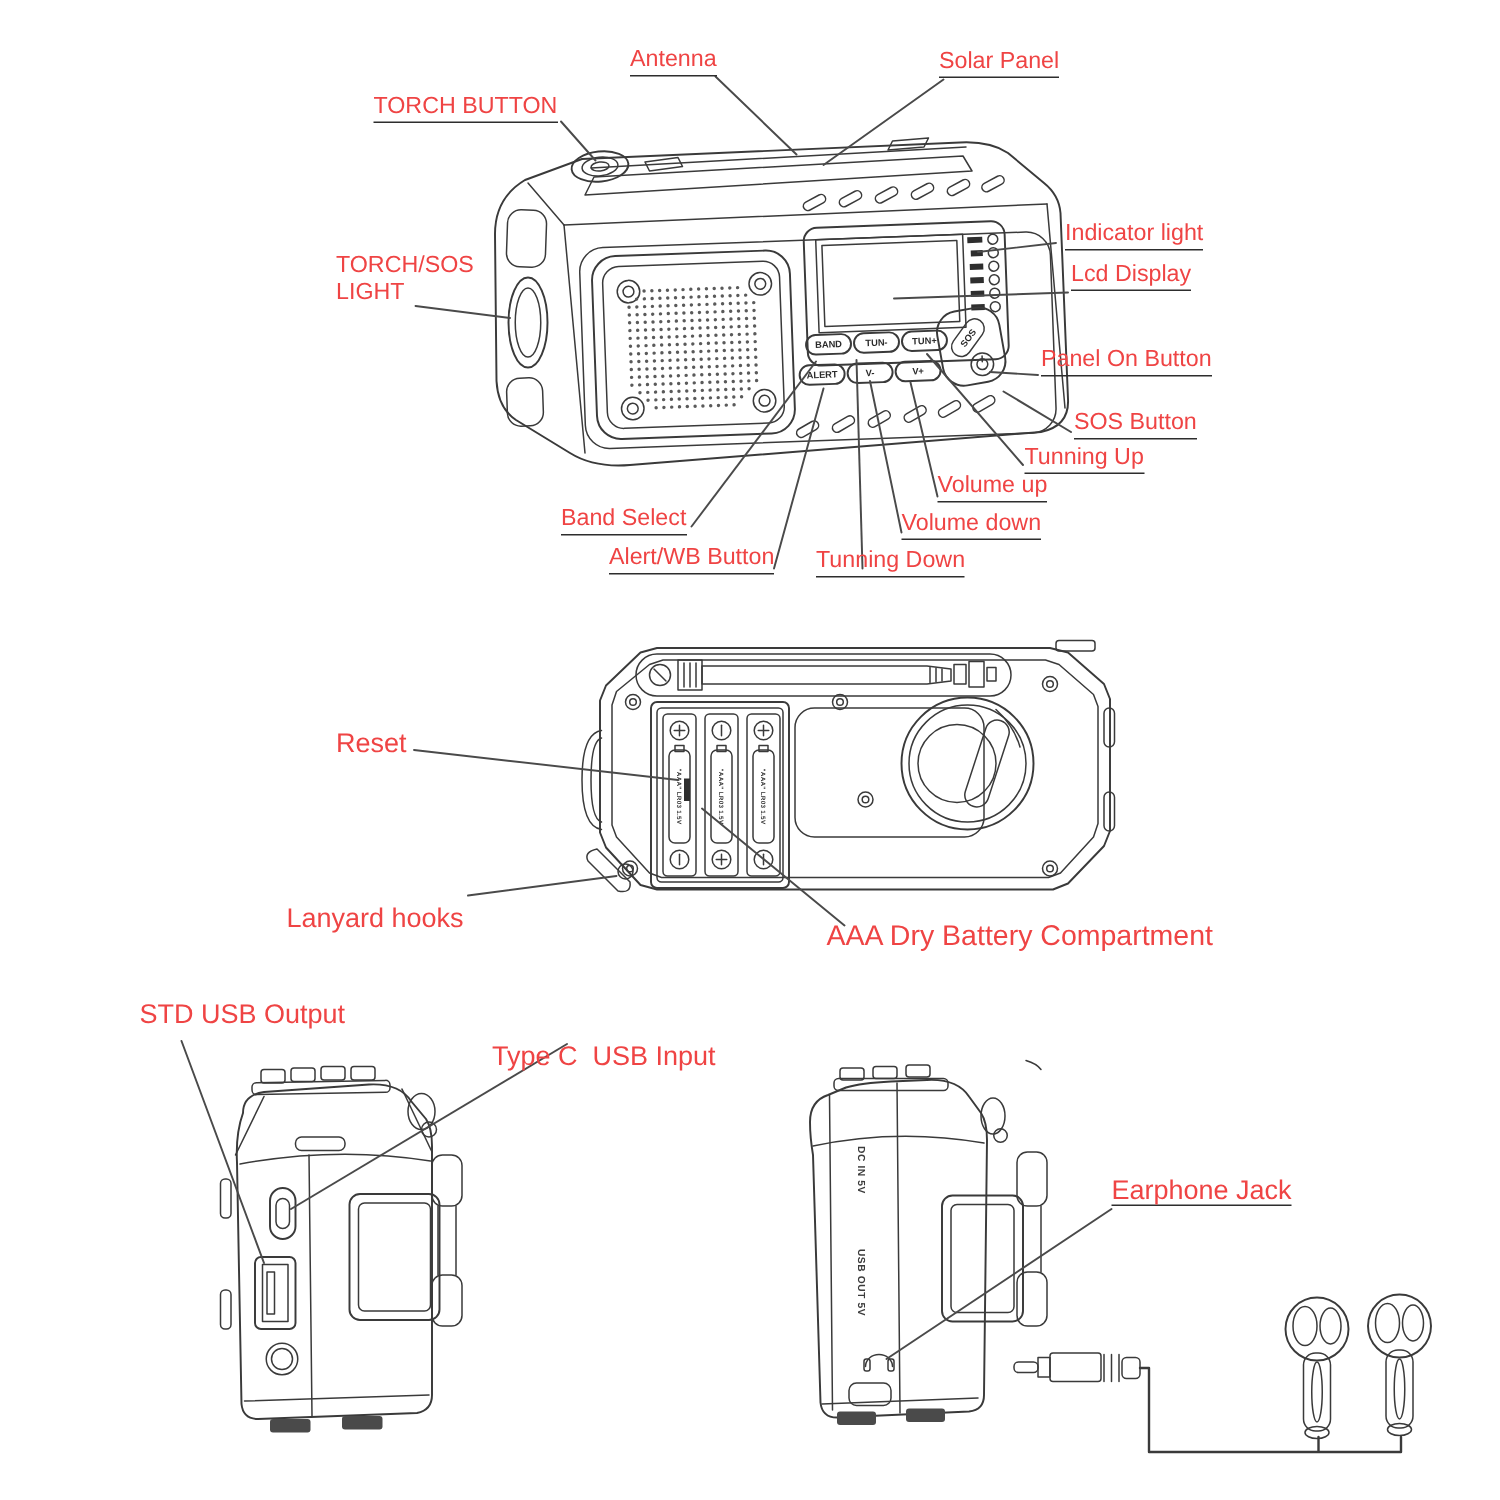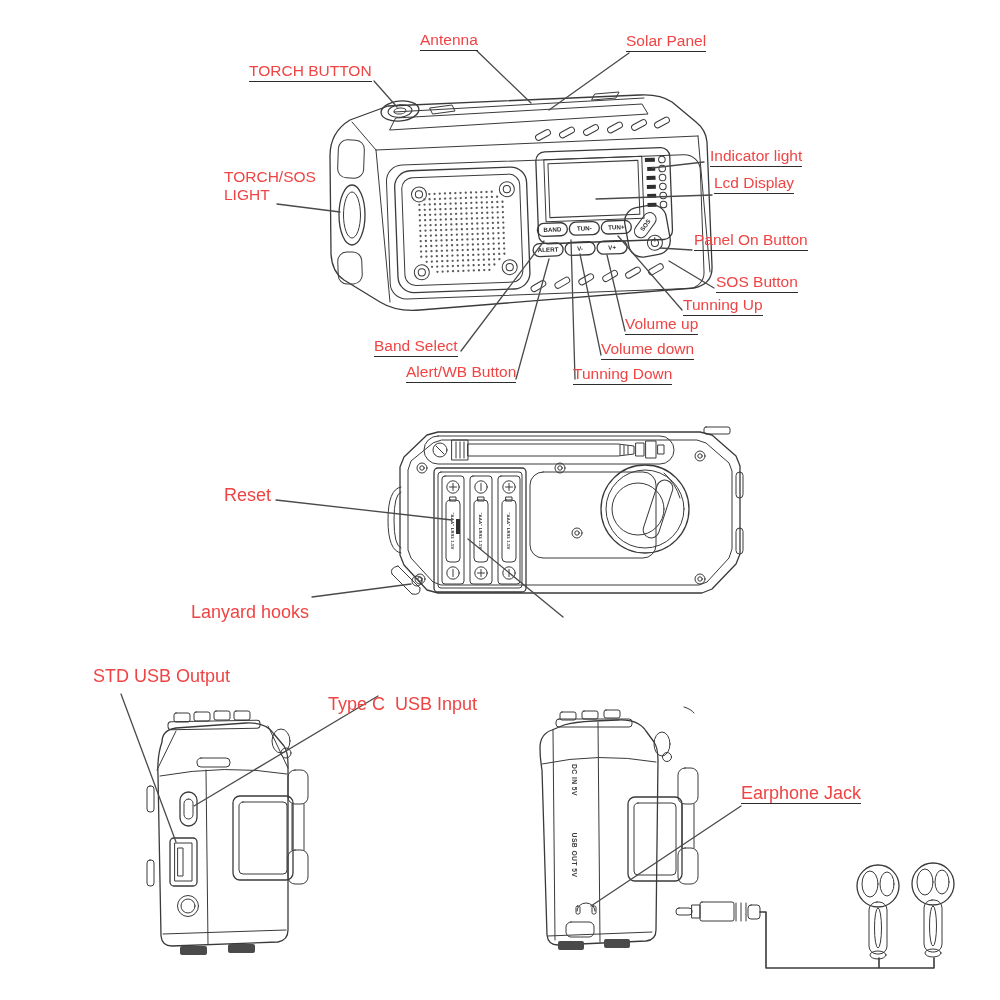--- a/index.html
+++ b/index.html
@@ -631,21 +631,22 @@
   <div class="lbl u" style="left:626px;top:32px;">Solar Panel</div>
   <div class="lbl pre" style="left:224px;top:168px;">TORCH/SOS
 LIGHT</div>
   <div class="lbl u" style="left:710px;top:147px;">Indicator light</div>
   <div class="lbl u" style="left:714px;top:174px;">Lcd Display</div>
   <div class="lbl u" style="left:694px;top:231px;">Panel On Button</div>
   <div class="lbl u" style="left:716px;top:273px;">SOS Button</div>
   <div class="lbl u" style="left:683px;top:296px;">Tunning Up</div>
   <div class="lbl u" style="left:625px;top:315px;">Volume up</div>
   <div class="lbl u" style="left:601px;top:340px;">Volume down</div>
-  <div class="lbl u" style="left:573px;top:365px;text-align:center;">Tunning Down</div>
+  <div class="lbl u" style="left:544px;top:365px;text-align:center;">Tunning Down</div>
   <div class="lbl u" style="left:374px;top:337px;">Band Select</div>
   <div class="lbl u" style="left:406px;top:363px;">Alert/WB Button</div>
   <div class="lbl md" style="left:224px;top:486px;">Reset</div>
   <div class="lbl md" style="left:191px;top:603px;">Lanyard hooks</div>
+  <div class="lbl lg" style="left:551px;top:616px;">AAA Dry Battery Compartment</div>
   <div class="lbl md" style="left:93px;top:667px;">STD USB Output</div>
   <div class="lbl md keepsp" style="left:328px;top:667px;margin-top:28px;">Type C  USB Input</div>
   <div class="lbl sm17 u" style="left:741px;top:784px;">Earphone Jack</div>
 </div>
 
 </body></html>

